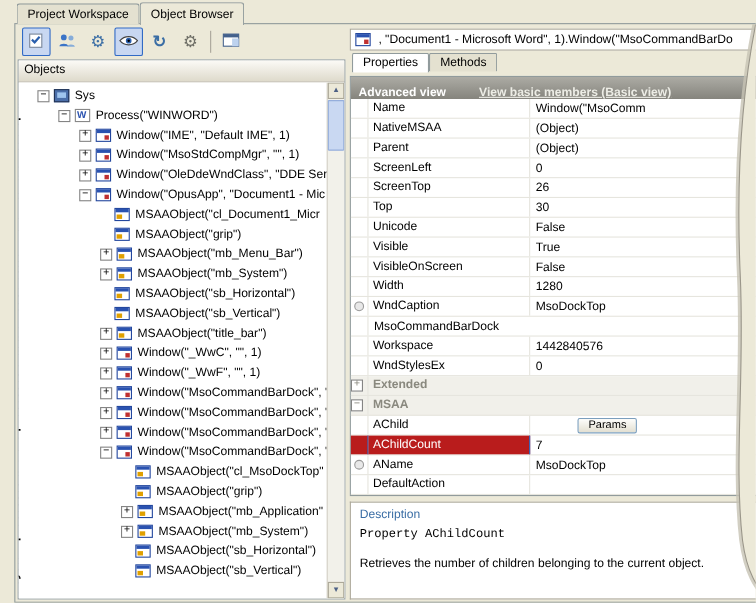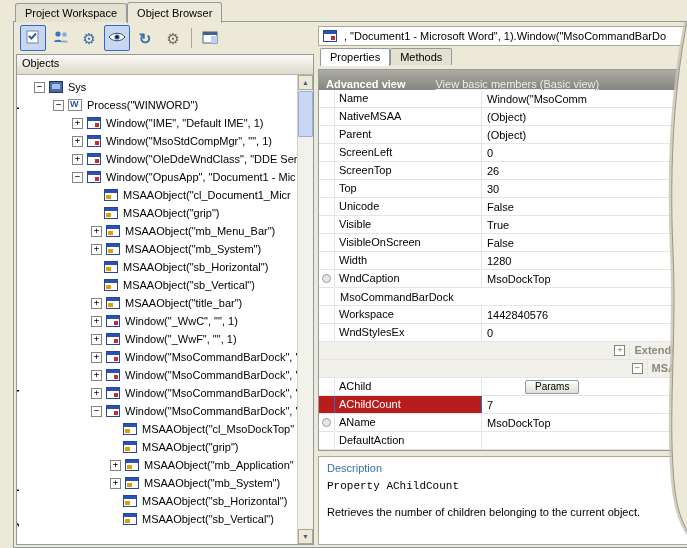--- a/index.html
+++ b/index.html
@@ -66,22 +66,22 @@
     padding:4px 10px 2px 2px;}
   .path-row{height:18px;flex:none;background:#fff;border:1px solid #ACA899;display:flex;
     align-items:center;gap:4px;padding:0 4px;overflow:hidden;white-space:nowrap;}
   .ptabs{display:flex;align-items:flex-start;height:21px;flex:none;padding-left:2px;margin-top:2px;}
   .ptab{border:1px solid #919B9C;border-bottom:none;border-radius:2px 2px 0 0;
     padding:2px 9px;background:#E4E1D0;white-space:nowrap;}
   .ptab.active{background:#fff;margin-bottom:-1px;padding-bottom:3px;position:relative;z-index:2;}
   .propbox{flex:none;border:1px solid #919B9C;background:#fff;}
   .advbar{height:20px;background:linear-gradient(#ACABA4,#85847D);color:#fff;display:flex;
     align-items:flex-end;gap:30px;padding:0 7px;font-weight:bold;}
-  .advbar a{color:#EDEDE6;font-weight:normal;text-decoration:underline;cursor:pointer;white-space:nowrap;}
-  .grow{height:18px;box-sizing:border-box;display:flex;border-bottom:1px solid #E6E5DE;align-items:stretch;justify-content:flex-end;}
+  .advbar a{color:#EDEDE6;font-weight:bold;text-decoration:underline;cursor:pointer;white-space:nowrap;}
+  .grow{height:18px;box-sizing:border-box;display:flex;border-bottom:1px solid #E6E5DE;align-items:stretch;}
   .ggut{width:15px;flex:none;border-right:1px solid #E6E5DE;display:flex;align-items:center;justify-content:center;}
   .gname{width:138px;flex:none;padding:2px 4px;border-right:1px solid #E6E5DE;
     overflow:hidden;white-space:nowrap;}
   .gval{flex:1;padding:2px 5px;overflow:hidden;white-space:nowrap;display:flex;align-items:center;}
   .gsec{padding:2px 4px;font-weight:bold;}
   .grow.section{background:#F1F0EA;color:#8A897F;}
   .grow.selected .ggut,.grow.selected .gname{background:#b91c1c;color:#fff;border-color:#316AC5;}
   .marker{width:7px;height:7px;border:1px solid #9A9A9A;border-radius:50%;background:#E8E8E8;}
   .pbtn{font-family:"Liberation Sans",sans-serif;font-size:10px;height:14px;line-height:12px;
     padding:0 9px;margin-left:38px;border:1px solid #7B9EBD;border-radius:2px;

